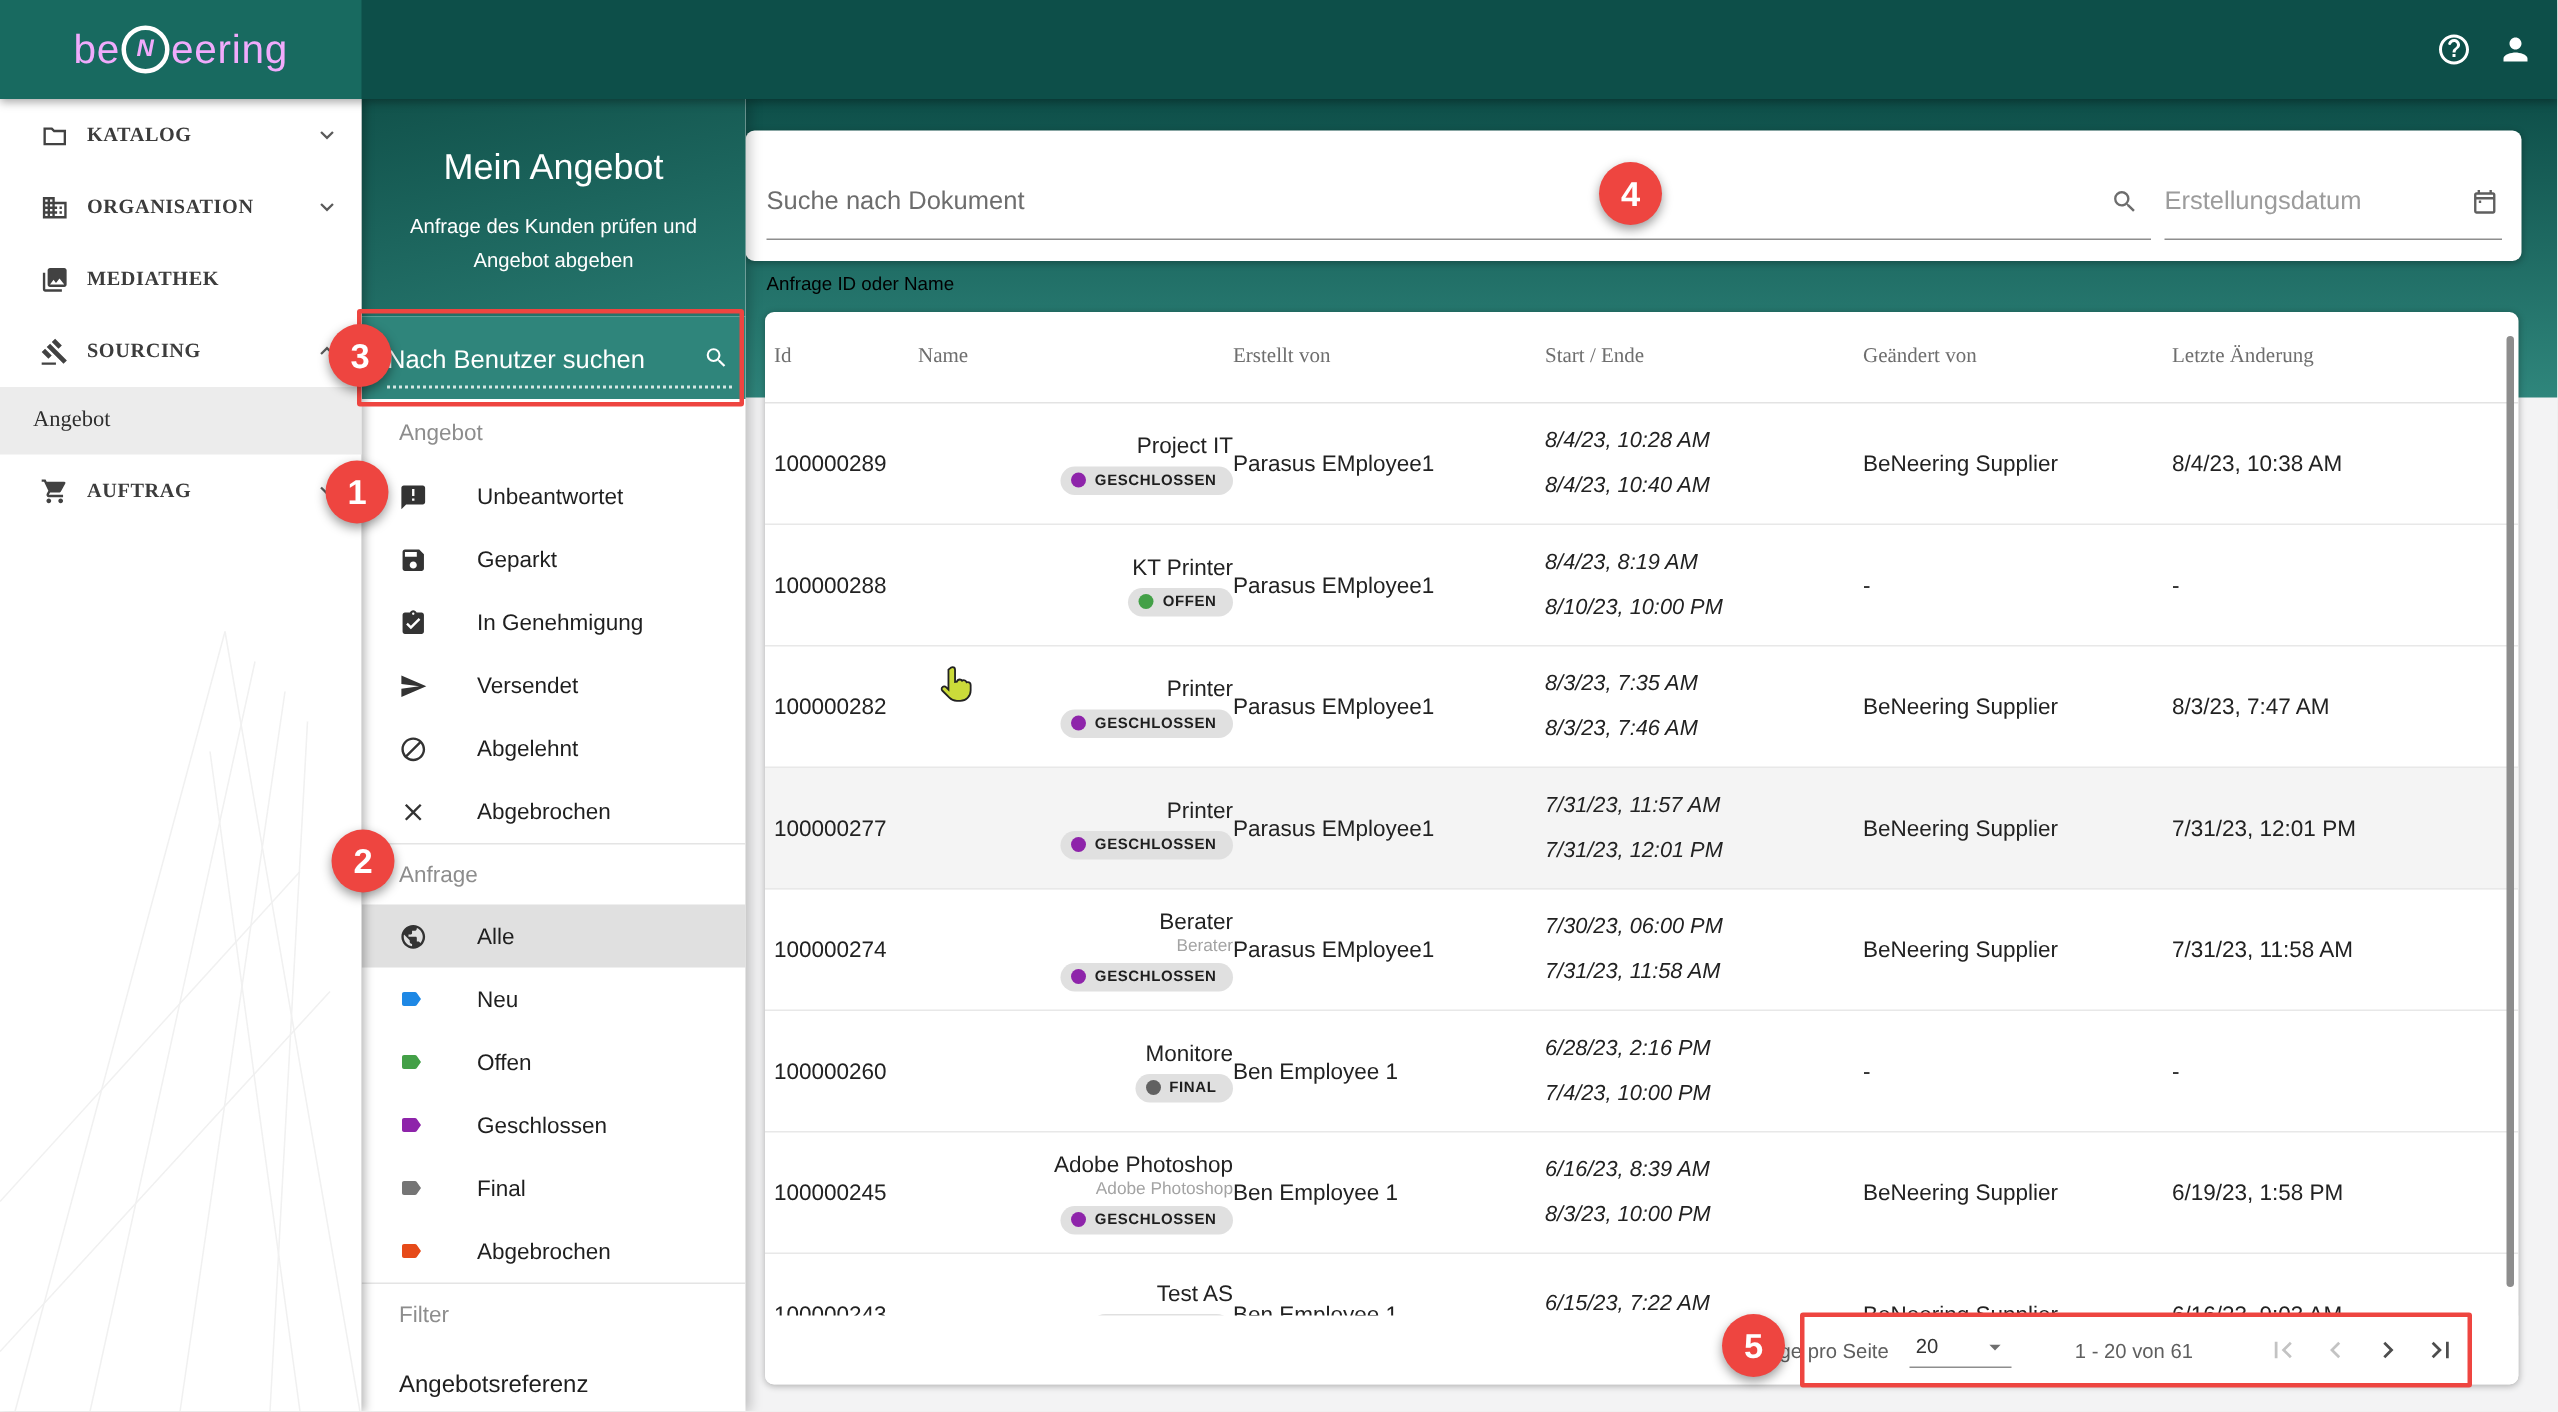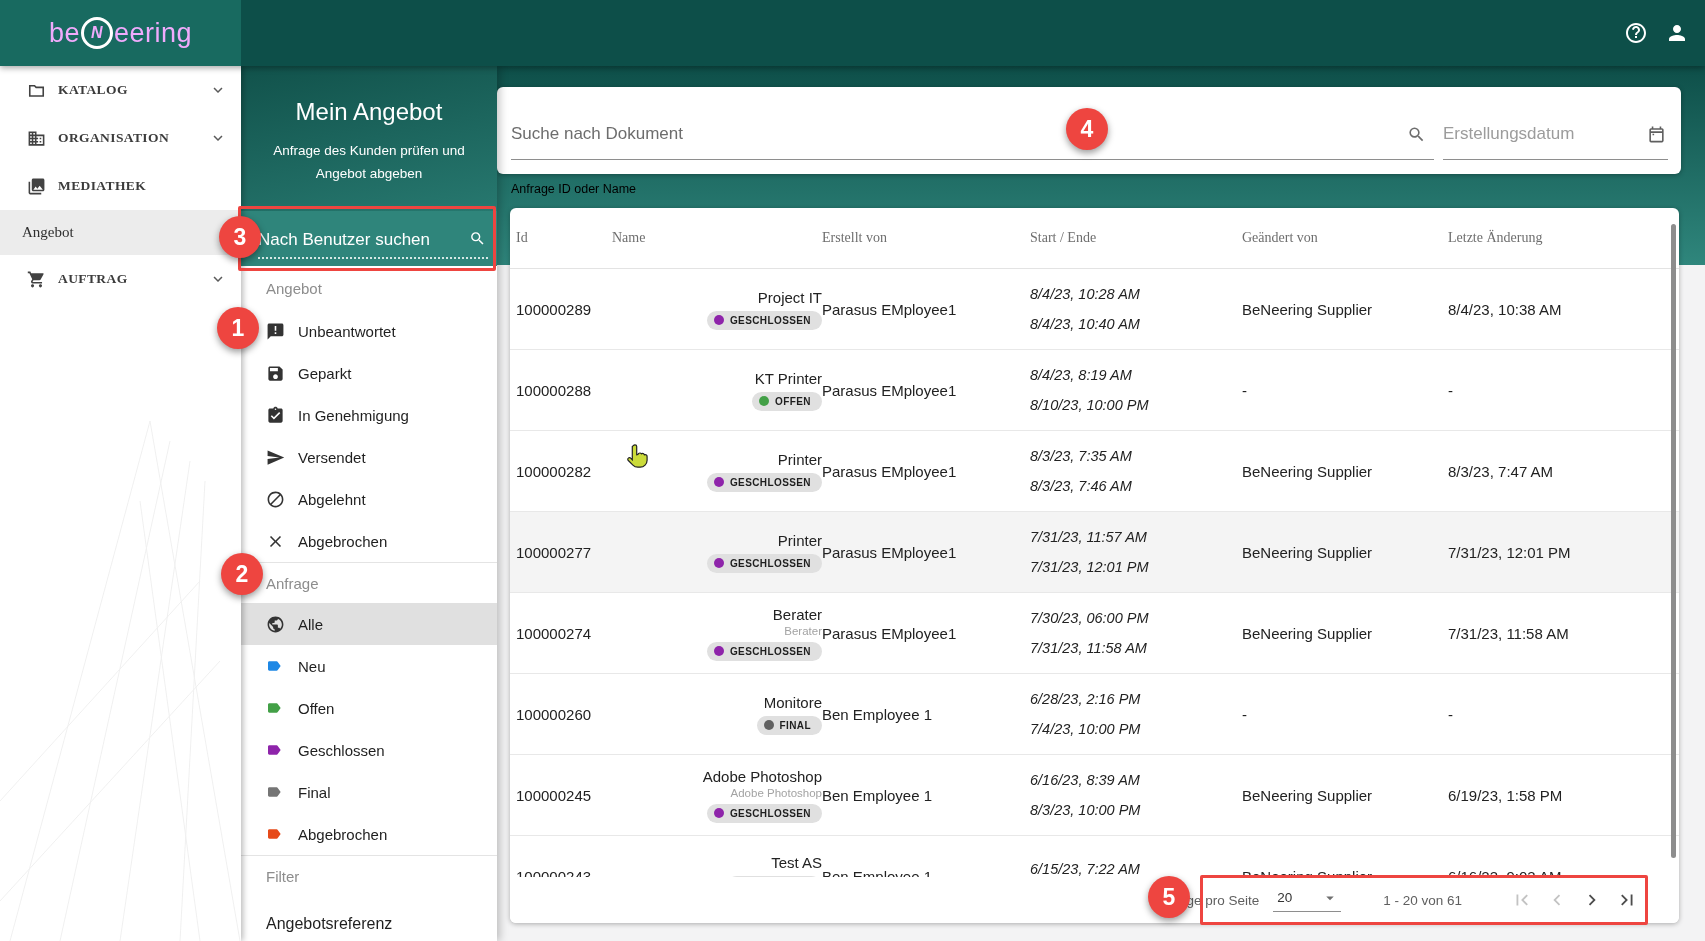--- a/index.html
+++ b/index.html
@@ -36,21 +36,21 @@
   .panel-header{height:145px;background:linear-gradient(168deg,#11524b 0%,#27786f 100%);color:#fff;
                 text-align:center;padding-top:32px;box-sizing:border-box;}
   .panel-title{font-size:24px;font-weight:500;margin-bottom:13px;}
   .panel-sub{font-size:13.5px;line-height:23px;padding:0 6px;}
   .user-search{height:55px;background:#2f857b;display:flex;align-items:flex-end;cursor:text;}
   .us-field{flex:1;margin:0 9px 7px 17px;display:flex;align-items:flex-start;
             border-bottom:2px dotted rgba(255,255,255,.8);padding-bottom:7px;color:#fff;}
   .us-text{flex:1;font-size:17px;}
   .us-icon{width:17px;height:17px;color:#fff;flex:none;margin-right:2px;}
   .sec-label{height:44px;display:flex;align-items:center;padding-left:25px;color:#8d8d8d;font-size:15px;}
-  .p-item{height:42px;display:flex;align-items:center;padding-left:25px;font-size:15px;color:#1f1f1f;cursor:pointer;}
+  .p-item{height:42px;display:flex;align-items:center;padding-left:25px;font-size:15px;color:#1f1f1f;cursor:pointer;gap:20px;}
   .p-item.selected{background:#e0e0e0;}
   .p-icon{width:19px;height:19px;margin-right:13px;color:#333;flex:none;}
   .tag{width:16px;height:16px;margin-right:16px;flex:none;}
   .divider{height:1px;background:#e4e4e4;}
   .footer-item{height:40px;margin-top:8px;display:flex;align-items:center;padding-left:25px;font-size:16px;color:#1f1f1f;}
 
   
   .content{position:absolute;left:497px;top:66px;right:0;bottom:0;}
   .teal-band{position:absolute;left:0;top:0;right:0;height:199px;background:linear-gradient(180deg,#0e4f49 0%,#2f867c 100%);}
 
@@ -170,20 +170,33 @@
 
     <div class="nav-item">
       <span class="nav-icon">
         <svg viewBox="0 0 24 24" fill="currentColor">
             <path d="M22 16V4c0-1.1-.9-2-2-2H8c-1.1 0-2 .9-2 2v12c0 1.1.9 2 2 2h12c1.1 0 2-.9 2-2zm-11-4l2.03 2.71L16 11l4 5H8l3-4zM2 6v14c0 1.1.9 2 2 2h14v-2H4V6H2z"></path>
           </svg>
       </span>
       <span class="nav-label">MEDIATHEK</span>
     </div>
 
+    <div class="nav-item">
+      <span class="nav-icon">
+        <svg viewBox="0 0 24 24" fill="currentColor">
+            <path d="M1 21h12v2H1zM5.24 8.07l2.83-2.83 14.14 14.14-2.83 2.83zM12.32 1l5.66 5.66-2.83 2.83-5.66-5.66zM3.83 9.48l5.66 5.66-2.83 2.83L1 12.31z"></path>
+          </svg>
+      </span>
+      <span class="nav-label">SOURCING</span>
+      <span class="chev up">
+        <svg viewBox="0 0 24 24" fill="currentColor">
+            <path d="M7.41 8.59L12 13.17l4.59-4.58L18 10l-6 6-6-6z"></path>
+          </svg>
+      </span>
+    </div>
 
     <div class="nav-sub-active">
       <span>Angebot</span>
     </div>
 
     <div class="nav-item">
       <span class="nav-icon">
         <svg viewBox="0 0 24 24" fill="currentColor">
             <path d="M15.55 13c.75 0 1.41-.41 1.75-1.03l3.58-6.49A1 1 0 0 0 20 4H5.21l-.94-2H1v2h2l3.6 7.59-1.35 2.44C4.52 15.37 5.48 17 7 17h12v-2H7l1.1-2h7.45zM7 18c-1.1 0-2 .9-2 2s.9 2 2 2 2-.9 2-2-.9-2-2-2zm10 0c-1.1 0-2 .9-2 2s.9 2 2 2 2-.9 2-2-.9-2-2-2z"></path>
           </svg>

